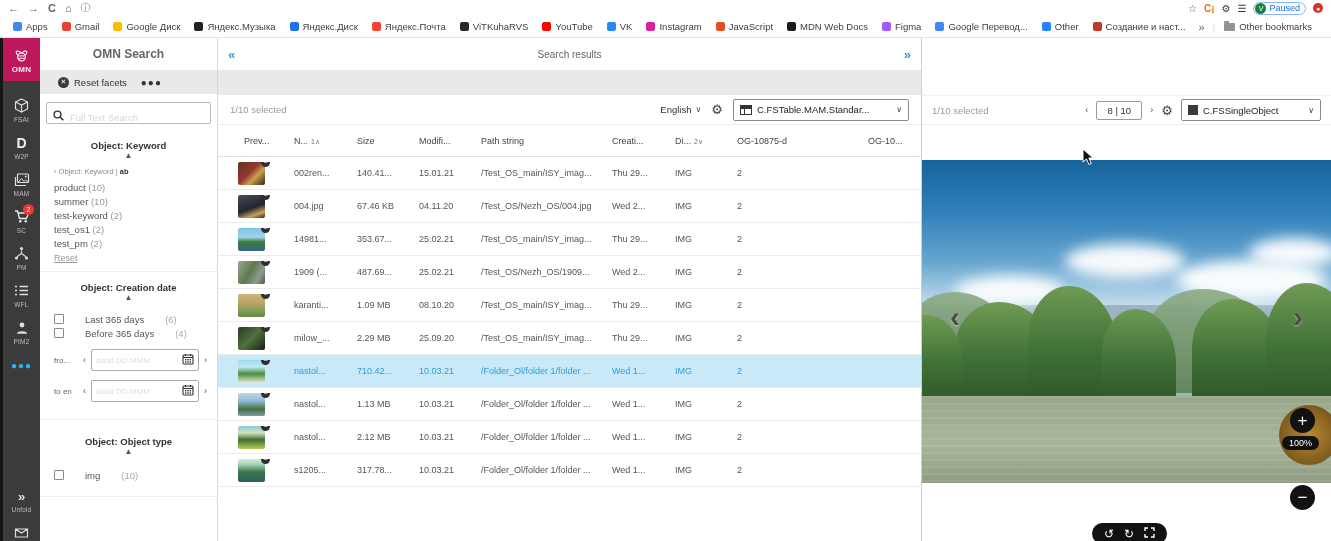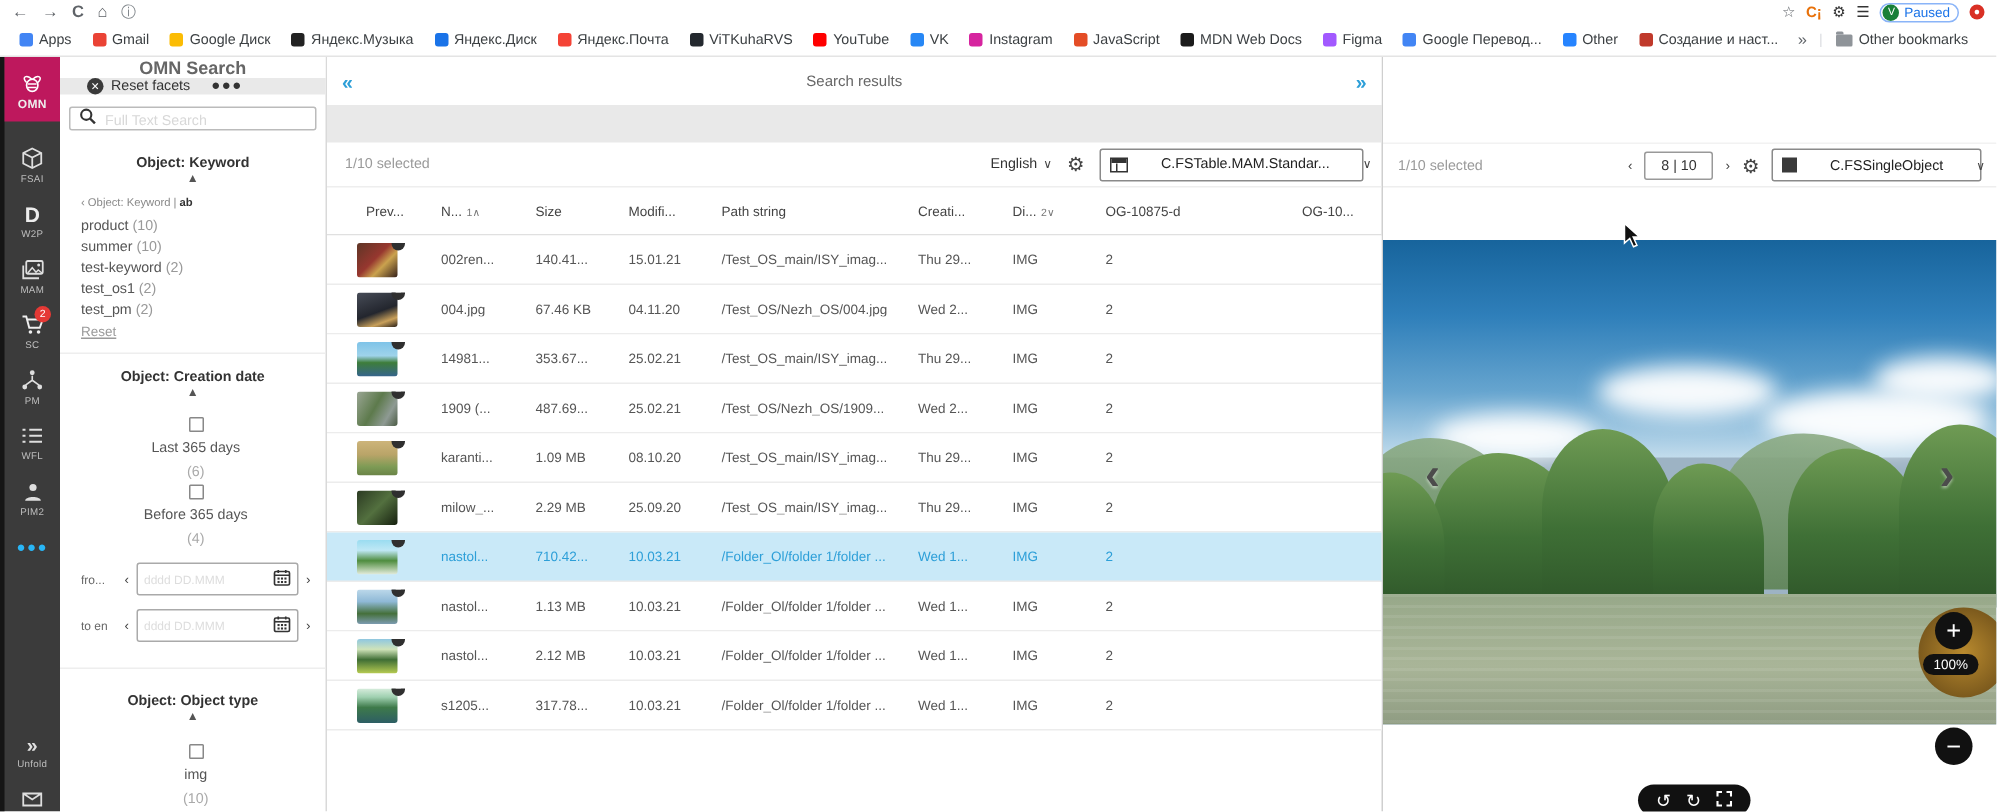--- a/index.html
+++ b/index.html
@@ -58,40 +58,40 @@
   .searchbox input { border:0; outline:0; flex:1; font-size:9.5px; color:#333; font-family:"Liberation Sans",sans-serif; min-width:0; }
   .searchbox input::placeholder { color:#d8d8d8; }
   .facet { padding:6px 10px 8px 14px; border-bottom:1px solid #eee; }
   .facet-h { display:flex; align-items:center; justify-content:space-between; padding:4px 4px 4px 0; font-weight:bold; color:#333; font-size:9.5px; cursor:pointer;flex-direction:column; }
   .facet-h .fchev { color:#555; font-size:8px; font-weight:normal; }
   .crumb { font-size:7.5px; color:#888; margin:3px 0 4px; }
   .crumb b { color:#333; }
   .kw-item { padding:1.5px 0; color:#555; cursor:pointer; }
   .kw-item .cnt { color:#999; }
   .reset-link { color:#9a9a9a; text-decoration:underline; font-size:9px; margin-top:3px; display:inline-block; cursor:pointer; }
-  .chk-row { display:flex; align-items:center; gap:5px; padding:1.5px 0; cursor:pointer;flex-direction:column; }
+  .chk-row { display:flex; align-items:center; gap:21px; padding:1.5px 0; cursor:pointer; }
   .chk { width:10px; height:10px; border:1px solid #888; border-radius:1px; background:#fff; flex:0 0 auto; }
   .cnt { color:#aaa; }
   .date-row { display:flex; align-items:center; gap:5px; margin:9px 0; }
   .date-lbl { width:24px; font-size:8px; color:#666; flex:0 0 auto; }
   .sm-chev { color:#444; font-size:9px; cursor:pointer; }
   .date-box { flex:1; height:22px; border:1px solid #aaa; border-radius:2px; display:flex; align-items:center; padding:0 4px; gap:3px; background:#fff; }
   .date-box input { border:0; outline:0; width:100%; min-width:0; font-size:8px; color:#333; font-family:"Liberation Sans",sans-serif; }
   .date-box input::placeholder { color:#ddd; }
   .cal { flex:0 0 auto; }
 
   
   .mpanel { width:704px; flex:0 0 auto; background:#fff; border-right:1px solid #cfcfcf; display:flex; flex-direction:column; }
   .mhead { height:32px; display:flex; align-items:center; padding:0 10px; background:#fff; }
   .mhead .t { flex:1; text-align:center; font-size:10px; color:#666; }
   .mtool { height:25px; background:#e9e9e9; }
   .selbar { height:30px; display:flex; align-items:center; padding:0 12px; gap:10px; border-bottom:1px solid #eee; }
   .selcount { color:#9a9a9a; font-size:9.5px; flex:1; }
   .lang { display:flex; align-items:center; gap:4px; font-size:9.5px; color:#333; cursor:pointer; }
-  .ddown { height:22px; border:1px solid #8a8a8a; border-radius:2px; display:flex; align-items:center; gap:22px; padding:0 6px; font-size:9.5px; color:#222; background:#fff; cursor:pointer; }
+  .ddown { height:22px; border:1px solid #8a8a8a; border-radius:2px; display:flex; align-items:center; gap:5px; padding:0 6px; font-size:9.5px; color:#222; background:#fff; cursor:pointer; }
   .ddown .dchev { margin-left:auto; color:#444; font-size:8px; }
   .tblico { width:12px; height:10px; border:1px solid #333; background:linear-gradient(to bottom,#333 3px,transparent 3px); position:relative; flex:0 0 auto; }
   .tblico::after { content:""; position:absolute; left:3px; top:3px; bottom:0; width:1px; background:#333; }
   .sqico { width:10px; height:10px; background:#3a3a3a; flex:0 0 auto; }
 
   .thead { display:flex; height:32px; align-items:center; border-bottom:1px solid #e0e0e0; font-size:9px; color:#444; }
   .trow { display:flex; height:33px; align-items:center; border-bottom:1px solid #ececec; font-size:9px; color:#555; cursor:pointer; background:#fff; }
   .trow.sel { background:#c9e9f8; color:#2d9fd8; }
   .c { padding-right:6px; overflow:hidden; white-space:nowrap; text-overflow:clip; }
   .c-prev { width:76px; padding-left:20px; flex:0 0 auto; }

